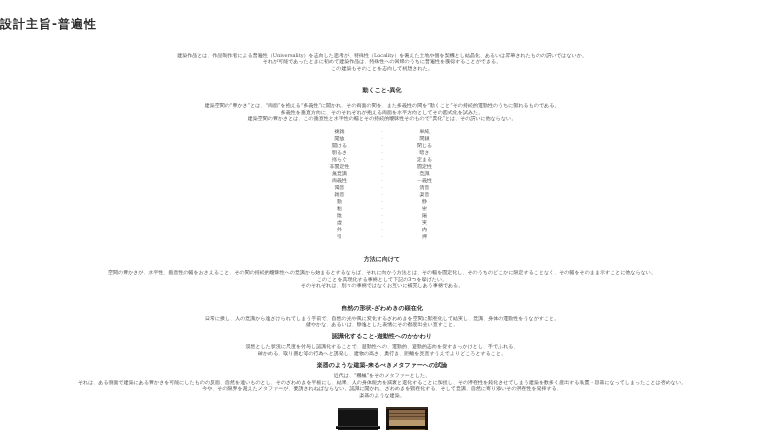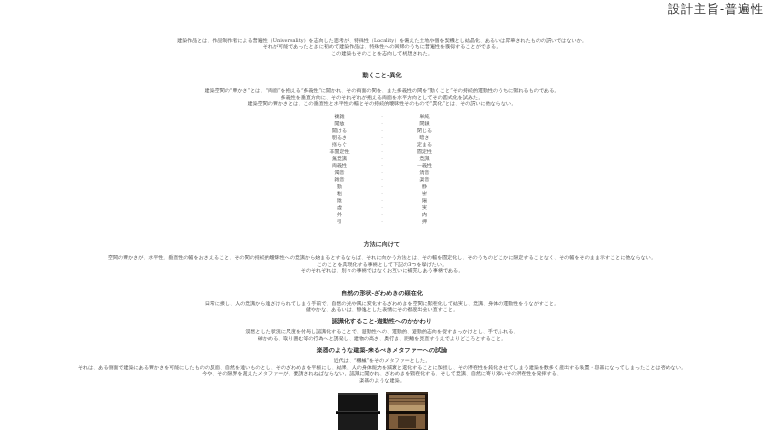--- a/index.html
+++ b/index.html
@@ -5,22 +5,22 @@
   html,body { margin:0; padding:0; }
   body {
     width:764px; height:430px;
     background:#ffffff;
     color:#3c3c3c;
     font-family:"DejaVu Serif","Liberation Serif",serif;
     overflow:hidden;
   }
   .page { width:764px; height:430px; position:relative; }
   .title {
-    padding-top:1px;
-    font-size:12px; font-weight:normal; text-align:right;
+    padding-top:16px;
+    font-size:12px; font-weight:bold; text-align:left;
     letter-spacing:1px; color:#2e2e2e;
   }
   .para { font-size:5px; line-height:6.4px; text-align:center; color:#4a4a4a; }
   .para div { white-space:nowrap; }
   .intro { margin-top:19px; }
   .sec-title { font-size:6px; font-weight:bold; text-align:center; color:#333; }
   .mt-lg { margin-top:15px; }
   .mt-md { margin-top:7px; }
   .mt-sm { margin-top:5px; }
   .mt-xs { margin-top:2px; }

